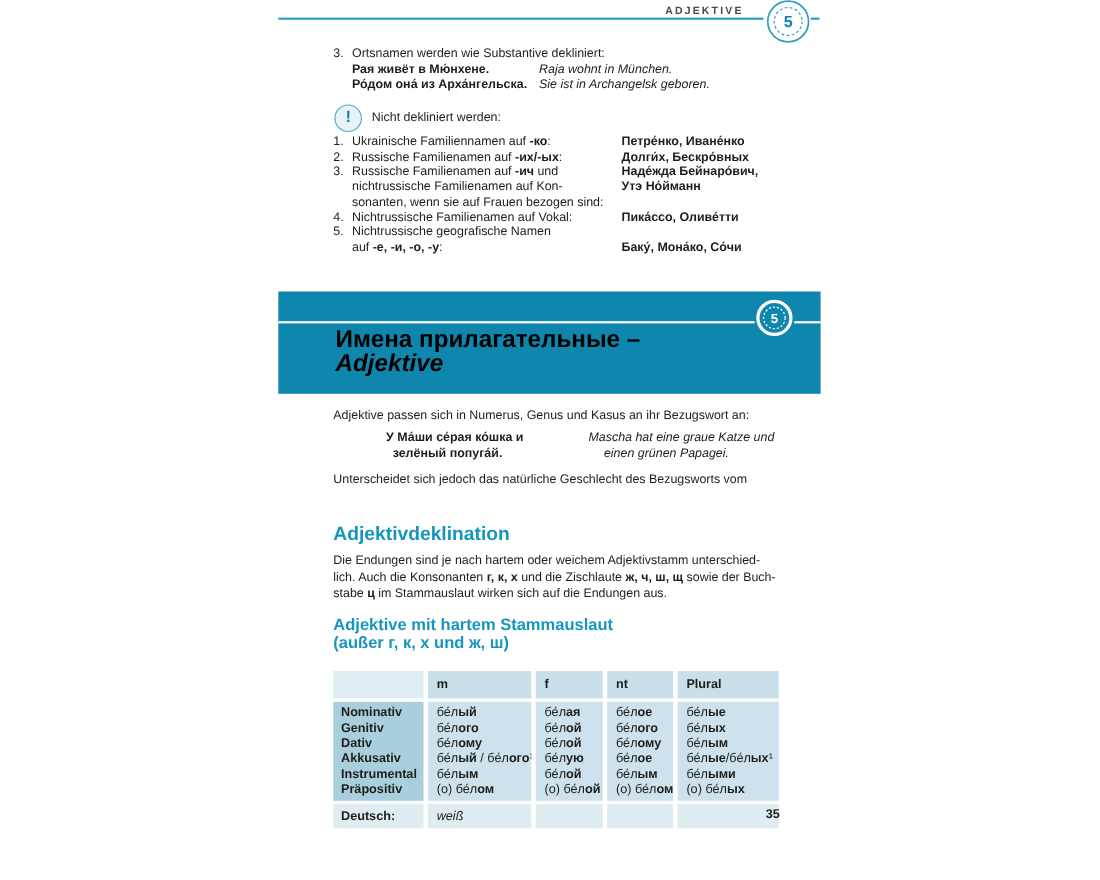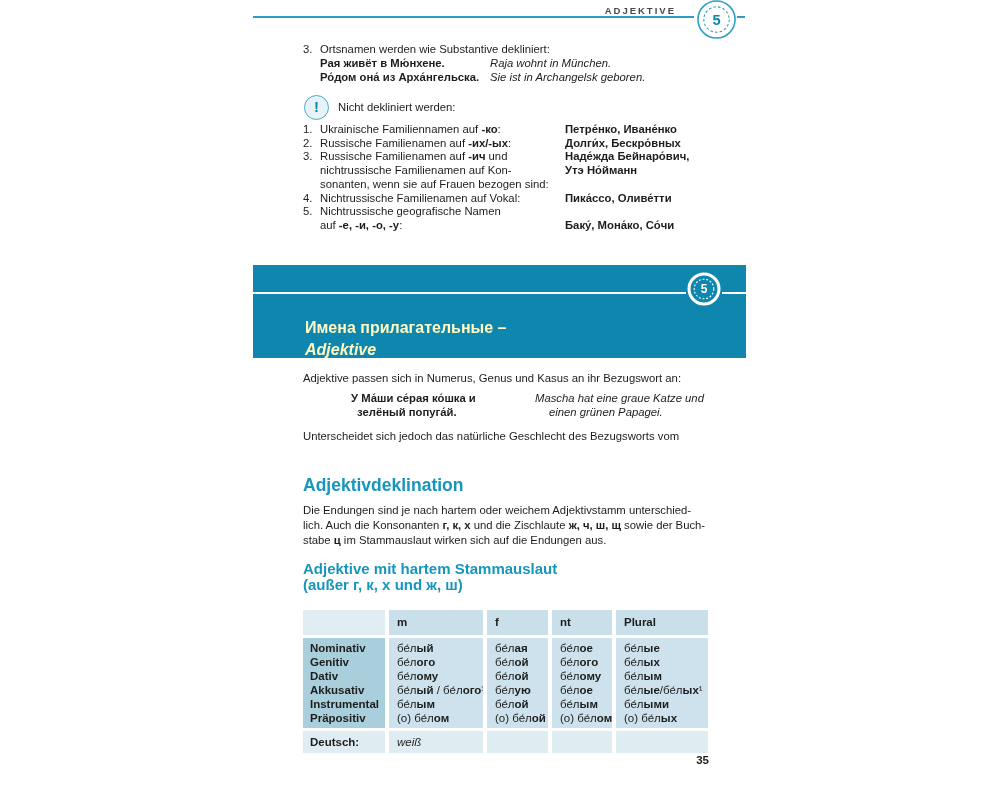--- a/index.html
+++ b/index.html
@@ -38,21 +38,21 @@
   .nd-row{display:flex;}
   .nd-num{width:17px;flex:0 0 17px;}
   .nd-de{width:245px;flex:0 0 245px;white-space:nowrap;}
   .nd-ru{flex:1;font-weight:700;white-space:nowrap;}
 
   
   .banner{position:absolute;left:253px;top:265px;width:493px;height:93px;background:var(--teal,#0f86ad);}
   .banner-rule-l{position:absolute;top:27px;left:0;width:433px;height:1.5px;background:#fff;}
   .banner-rule-r{position:absolute;top:27px;left:469px;width:24px;height:1.5px;background:#fff;}
   .banner-badge{position:absolute;left:434px;top:7px;width:34px;height:34px;}
-  .banner-title{position:absolute;left:52px;top:52px;color:#fef9c3;font-size:16px;font-weight:700;line-height:22px;}
+  .banner-title{position:absolute;left:52px;top:32px;color:#000000;font-size:22px;font-weight:700;line-height:22px;}
 
   
   .intro{position:absolute;left:303px;top:371px;width:450px;white-space:nowrap;}
   .example2{position:absolute;left:303px;top:392px;width:450px;line-height:13.8px;}
   .example2 .row{display:flex;margin-left:48px;}
   .example2 .ru{width:184px;flex:0 0 184px;font-weight:700;white-space:nowrap;}
   .example2 .de{font-style:italic;white-space:nowrap;}
   .example2 .ind .ru{padding-left:6px;}
   .example2 .ind .de{padding-left:8px;font-style:italic;}
   .para-g{position:absolute;left:303px;top:429px;width:455px;line-height:14px;white-space:nowrap;}
@@ -65,21 +65,21 @@
     display:grid;grid-template-columns:82px 94px 61px 60px 92px;
     grid-template-rows:25px 90px 22px;gap:3px 4px;font-size:11.5px;}
   .decl-table>div{overflow:hidden;}
   .cell-th{background:var(--th,#c9e0eb);font-weight:700;padding:5px 0 0 8px;}
   .cell-corner{background:var(--corner,#e0edf3);}
   .cell-cases{background:var(--case,#a9cfdd);font-weight:700;padding:4px 0 0 7px;line-height:13.9px;white-space:nowrap;}
   .cell-data{background:var(--cell,#cde2ec);padding:4px 0 0 8px;line-height:13.9px;white-space:nowrap;}
   .cell-foot{background:var(--foot,#dfecf2);padding:4px 0 0 7px;font-weight:700;}
   .cell-footval{background:var(--foot,#dfecf2);padding:4px 0 0 8px;font-style:italic;}
 
-  .pagenum{position:absolute;left:660px;top:753px;width:49px;text-align:right;font-weight:700;font-size:11.5px;}
+  .pagenum{position:absolute;left:660px;top:734px;width:49px;text-align:right;font-weight:700;font-size:11.5px;}
 
   svg text{font-family:"Liberation Sans","DejaVu Sans",sans-serif;}
 </style>
 </head>
 <body>
 
 <div class="page">
 
   <div class="runhead">ADJEKTIVE</div>
   <div class="head-rule"></div>

